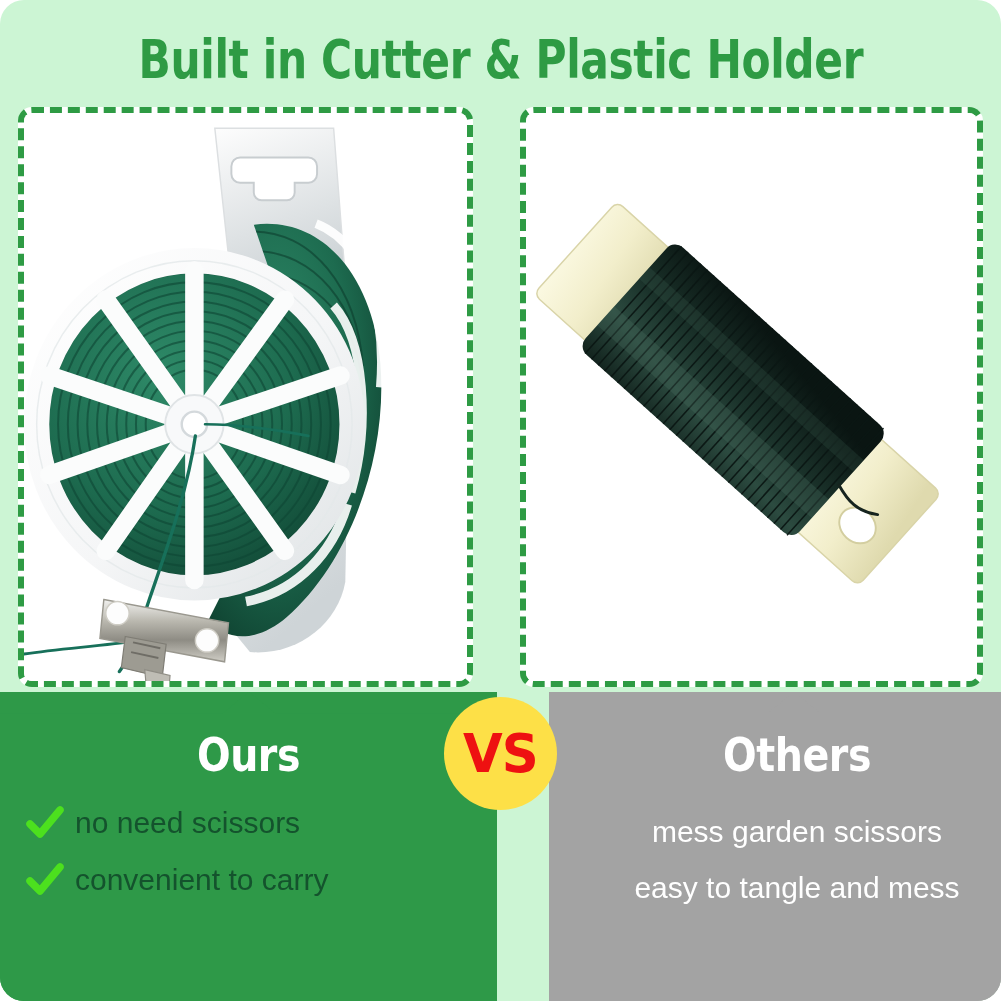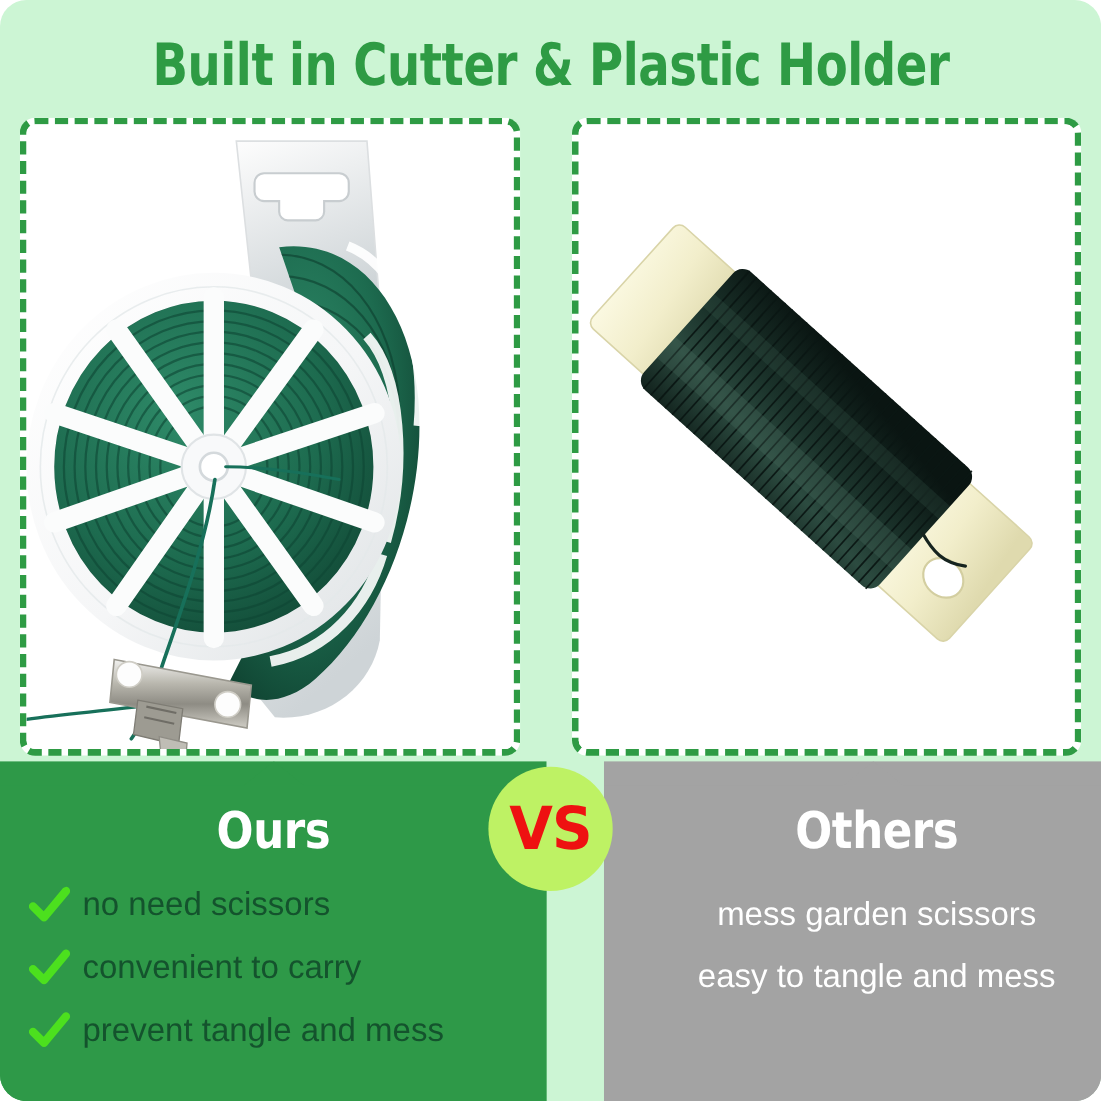--- a/index.html
+++ b/index.html
@@ -162,21 +162,21 @@
   }
 
   
   #vs-badge {
     position: absolute;
     left: 444px;
     top: 697px;
     width: 113px;
     height: 113px;
     border-radius: 50%;
-    background: #bef264;
+    background: #fde047;
     display: flex;
     align-items: center;
     justify-content: center;
     z-index: 9;
   }
   #vs-text {
     font-family: "DejaVu Sans", sans-serif;
     font-weight: bold;
     font-size: 54px;
     line-height: 54px;
@@ -391,26 +391,20 @@
           <span class="ours-label">no need scissors</span>
         </div>
 
         <div class="ours-row">
           <svg class="check-icon" viewBox="0 0 38 38">
             <path d="M4 20 L14 30 L34 6" fill="none" stroke="#4ce01e" stroke-width="7.5" stroke-linecap="round" stroke-linejoin="round"></path>
           </svg>
           <span class="ours-label">convenient to carry</span>
         </div>
 
-        <div class="ours-row">
-          <svg class="check-icon" viewBox="0 0 38 38">
-            <path d="M4 20 L14 30 L34 6" fill="none" stroke="#4ce01e" stroke-width="7.5" stroke-linecap="round" stroke-linejoin="round"></path>
-          </svg>
-          <span class="ours-label">prevent tangle and mess</span>
-        </div>
 
       </div>
     </div>
   </div>
 
   <div class="cmp-panel" id="cmp-others">
     <svg class="cmp-fill" viewBox="0 0 496 287" preserveAspectRatio="none">
       <path d="M0 18 L218 18 L245 0 L272 18 L496 18 L496 287 L0 287 Z" fill="#a3a3a3"></path>
     </svg>
     <div class="cmp-body">

